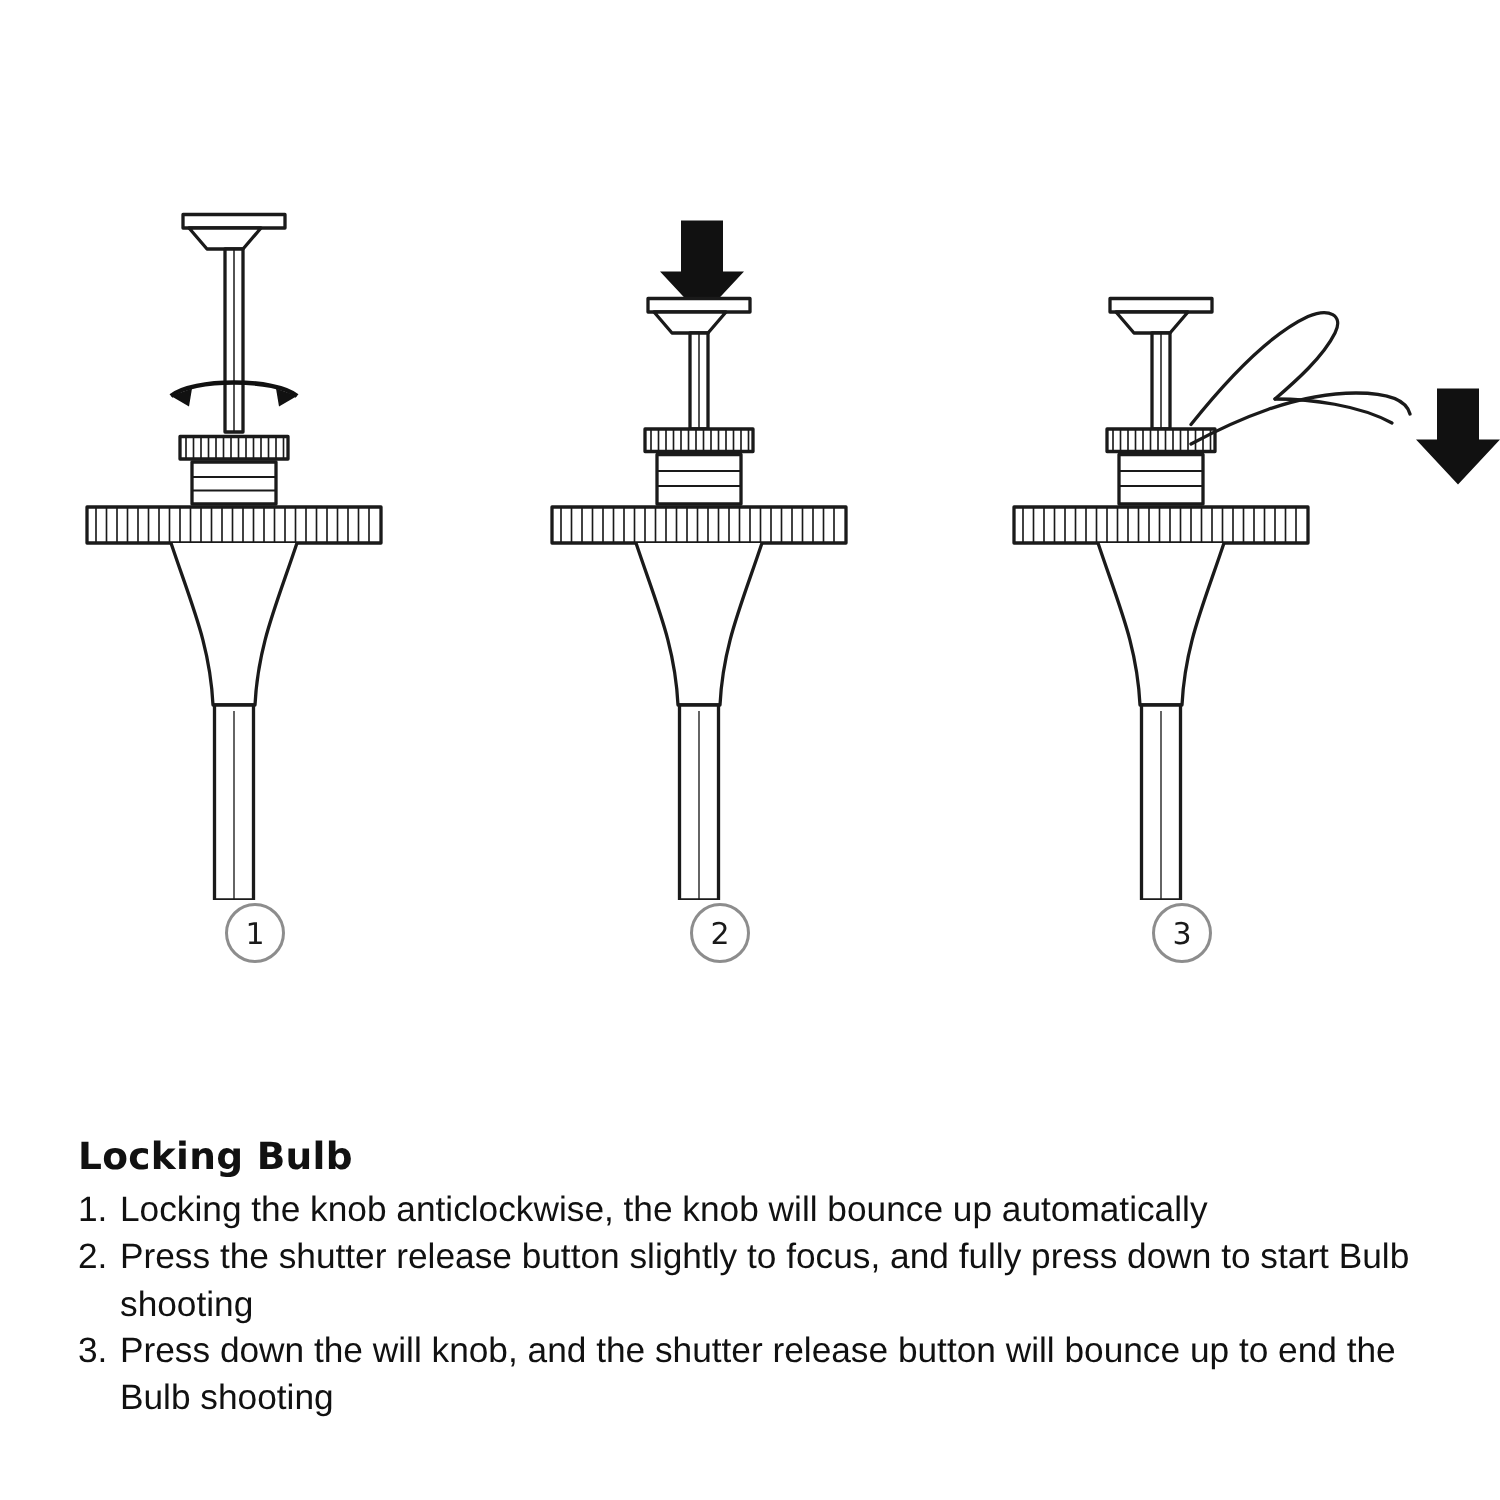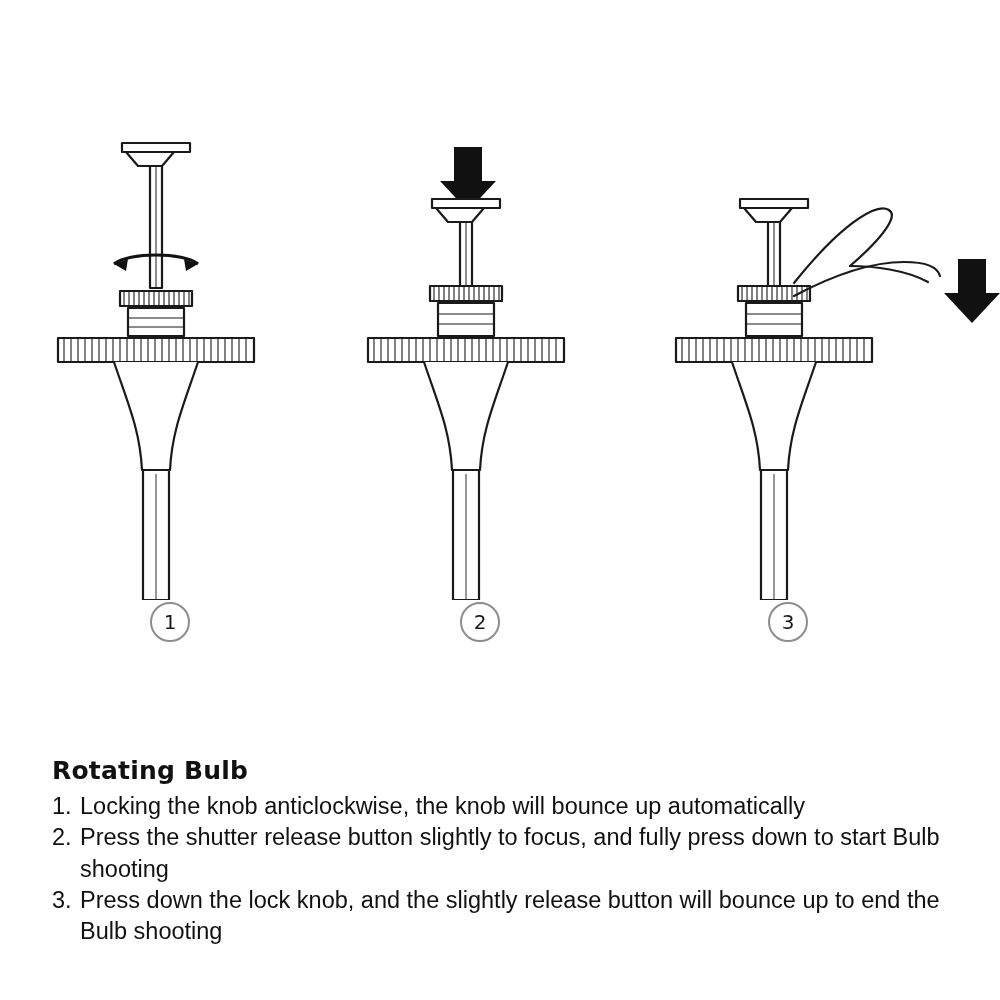--- a/index.html
+++ b/index.html
@@ -331,30 +331,30 @@
         <g>
           <path d="M330 259 h28 v34 h14 l-28 30 l-28 -30 h14 z" fill="#111111"></path>
         </g>
       </svg>
       <div class="step-badge">3</div>
     </div>
 
   </div>
 
   <div class="caption">
-    <div class="caption-title">Rotating Bulb</div>
+    <div class="caption-title">Locking Bulb</div>
     <ul class="caption-list">
       <li class="caption-item">
         <span class="caption-num">1.</span>
         <span class="caption-text">Locking the knob anticlockwise, the knob will bounce up automatically</span>
       </li>
       <li class="caption-item">
         <span class="caption-num">2.</span>
         <span class="caption-text">Press the shutter release button slightly to focus, and fully press down to start Bulb shooting</span>
       </li>
       <li class="caption-item">
         <span class="caption-num">3.</span>
-        <span class="caption-text">Press down the lock knob, and the slightly release button will bounce up to end the Bulb shooting</span>
+        <span class="caption-text">Press down the will knob, and the shutter release button will bounce up to end the Bulb shooting</span>
       </li>
     </ul>
   </div>
 
 </div>
 
 </body></html>

